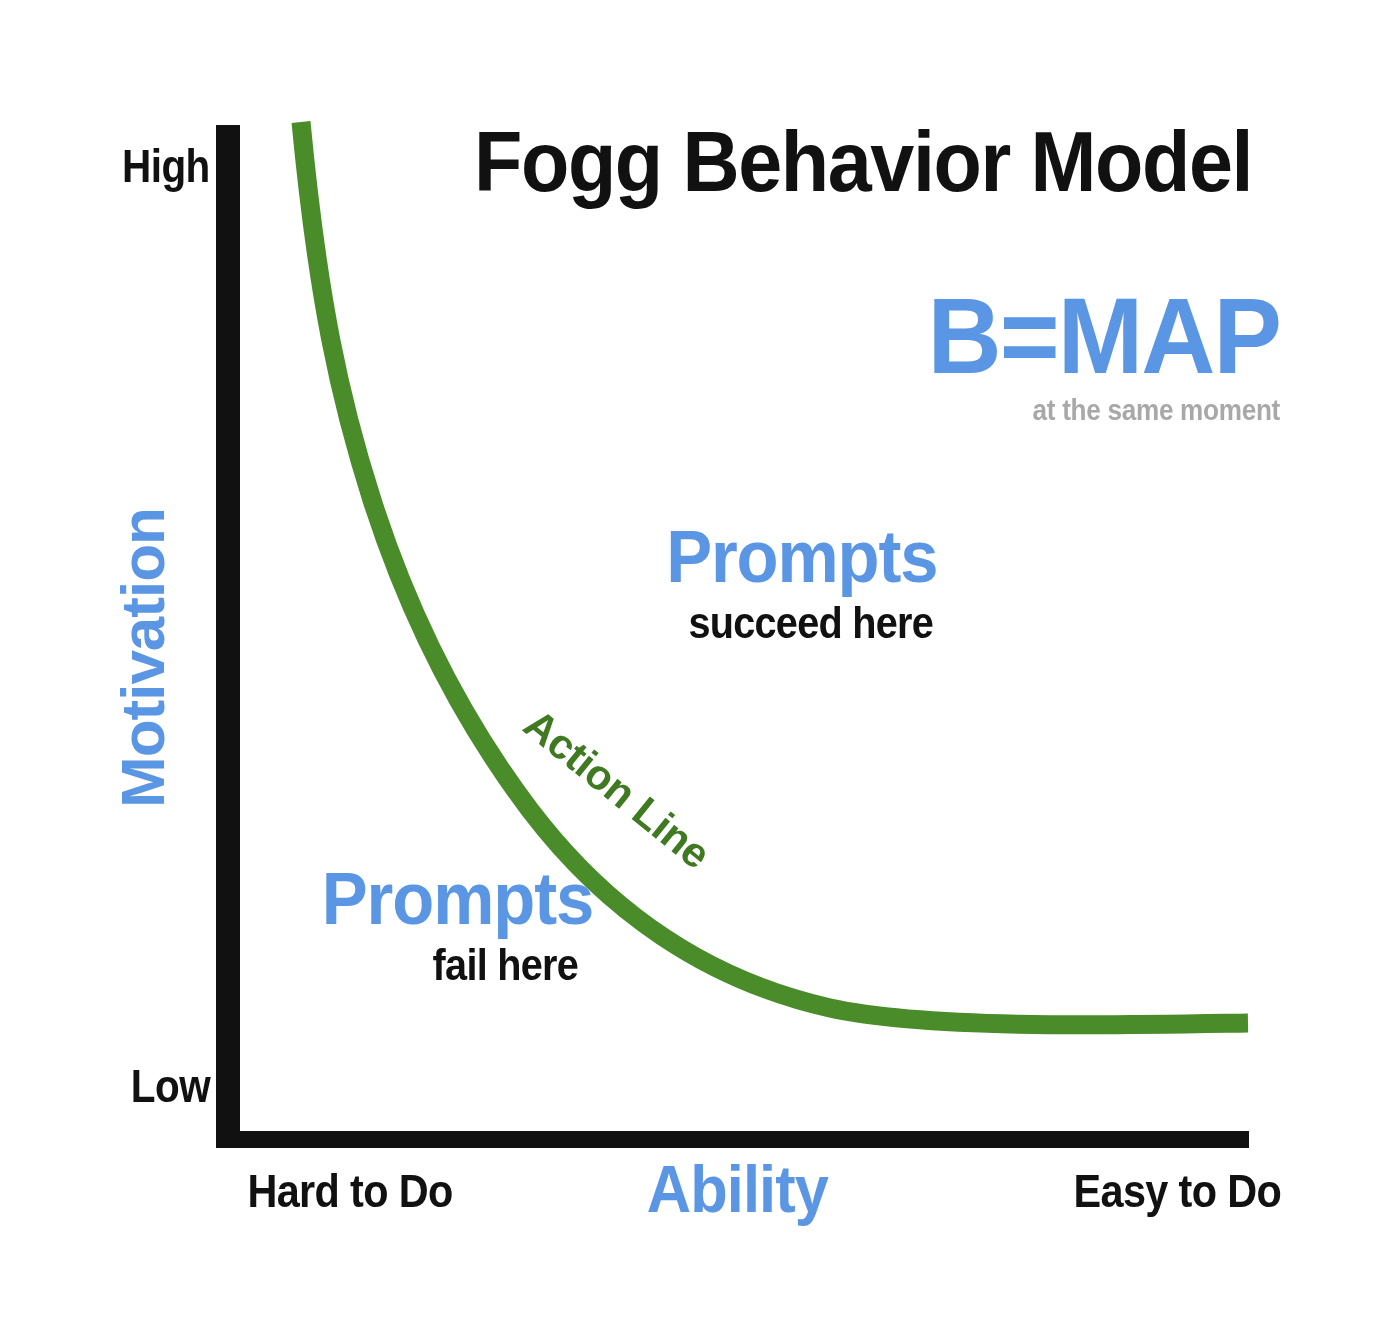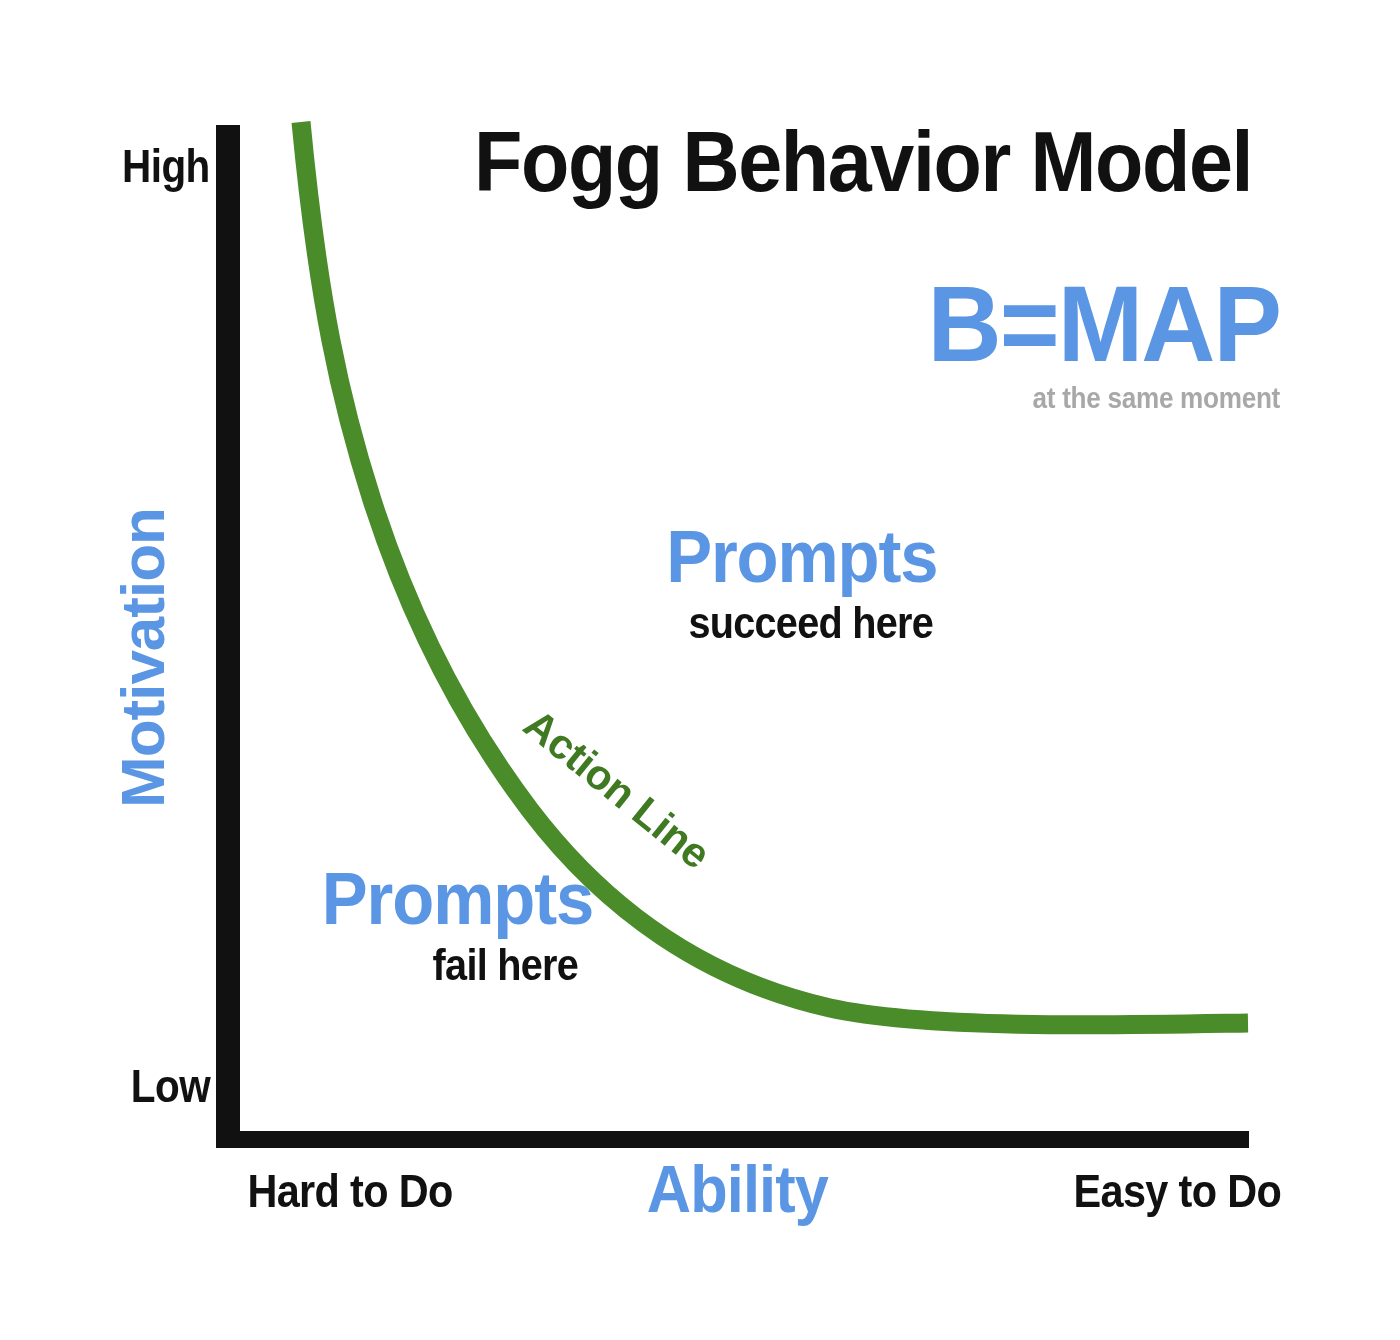--- a/index.html
+++ b/index.html
@@ -73,21 +73,21 @@
     white-space: nowrap;
     transform: scaleX(0.92);
     transform-origin: left top;
     line-height: 1;
   }
 
   
   .bmap-block {
     position: absolute;
     left: 880px;
-    top: 270px;
+    top: 282px;
     width: 400px;
     text-align: right;
   }
   .bmap {
     font-size: 108px;
     font-weight: 700;
     color: #5a96e3;
     letter-spacing: -2px;
     line-height: 1;
     white-space: nowrap;

